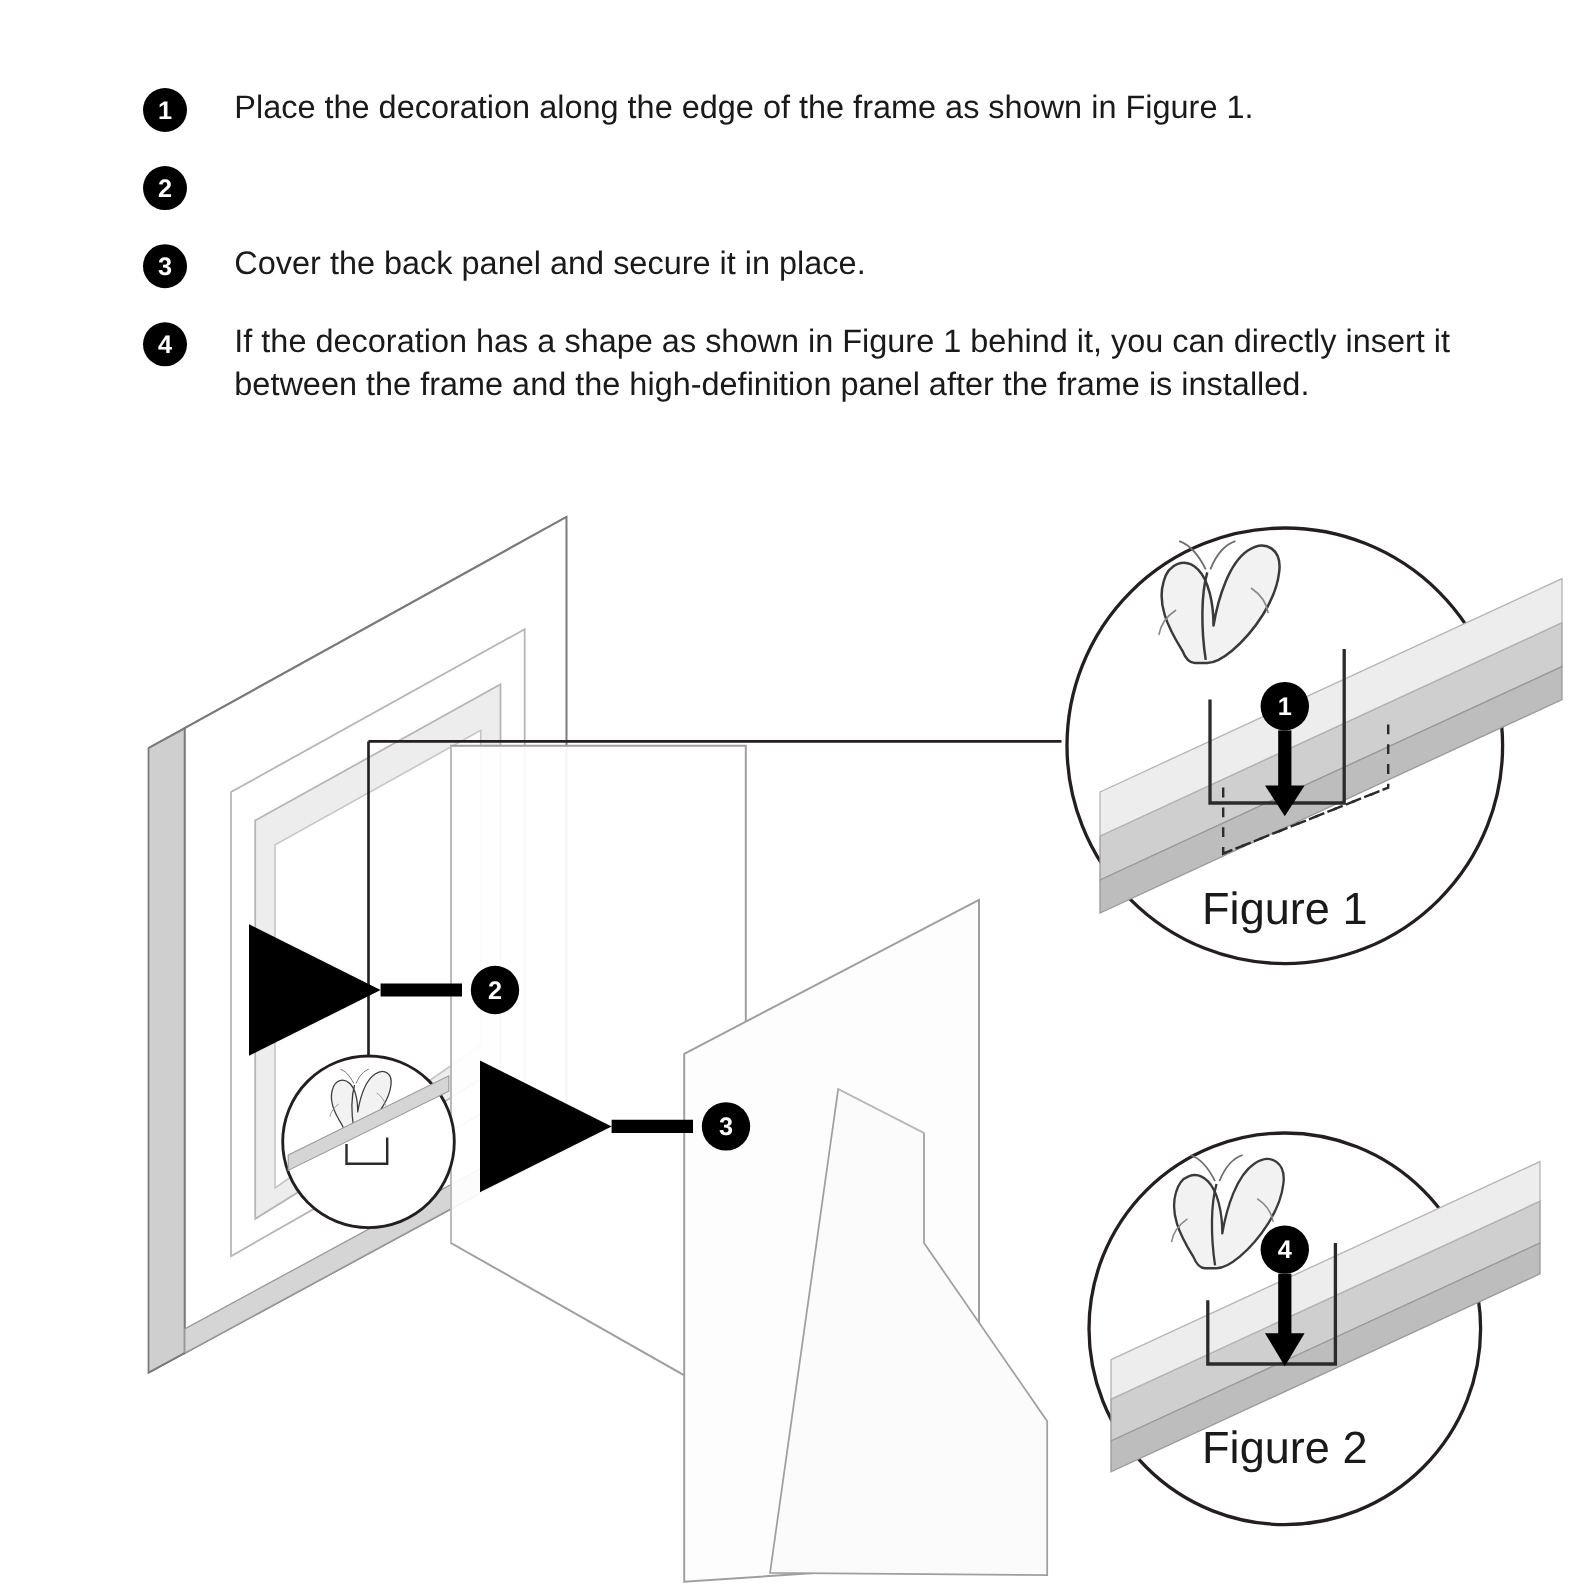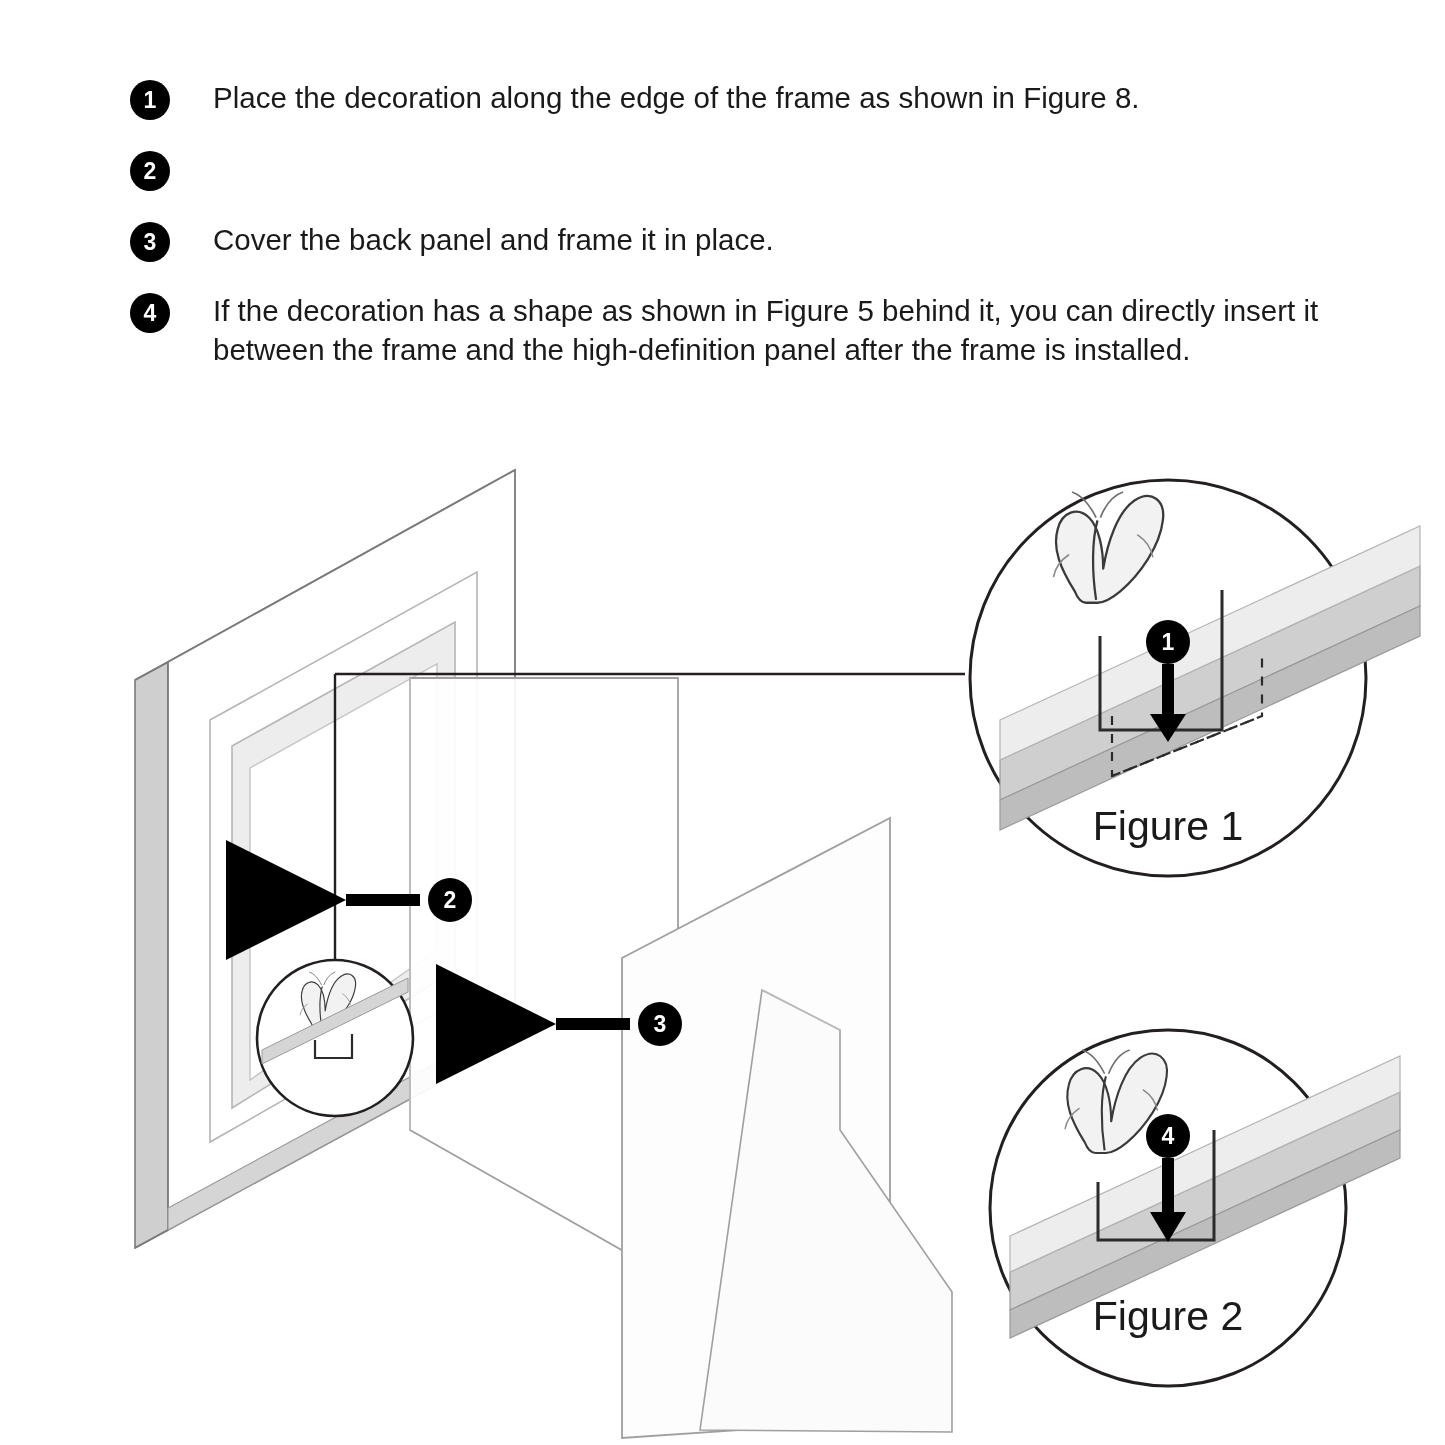--- a/index.html
+++ b/index.html
@@ -72,35 +72,35 @@
     fill: #ffffff;
   }
 </style>
 </head>
 <body>
 
 <div id="instructions">
 
   <div class="step">
     <div class="step-badge">1</div>
-    <div class="step-text">Place the decoration along the edge of the frame as shown in Figure 8.</div>
+    <div class="step-text">Place the decoration along the edge of the frame as shown in Figure 1.</div>
   </div>
 
   <div class="step">
     <div class="step-badge">2</div>
   </div>
 
   <div class="step">
     <div class="step-badge">3</div>
-    <div class="step-text">Cover the back panel and frame it in place.</div>
+    <div class="step-text">Cover the back panel and secure it in place.</div>
   </div>
 
   <div class="step">
     <div class="step-badge">4</div>
-    <div class="step-text">If the decoration has a shape as shown in Figure 5 behind it, you can directly insert it between the frame and the high-definition panel after the frame is installed.</div>
+    <div class="step-text">If the decoration has a shape as shown in Figure 1 behind it, you can directly insert it between the frame and the high-definition panel after the frame is installed.</div>
   </div>
 
 </div>
 
 <div id="diagram">
 <svg width="1445" height="1015" viewBox="0 0 1445 1015" xmlns="http://www.w3.org/2000/svg">
 
   <defs>
     <marker id="arrowL" markerWidth="10" markerHeight="10" refX="0" refY="5" orient="auto">
       <path d="M10,0 L0,5 L10,10 z" fill="#000"></path>

